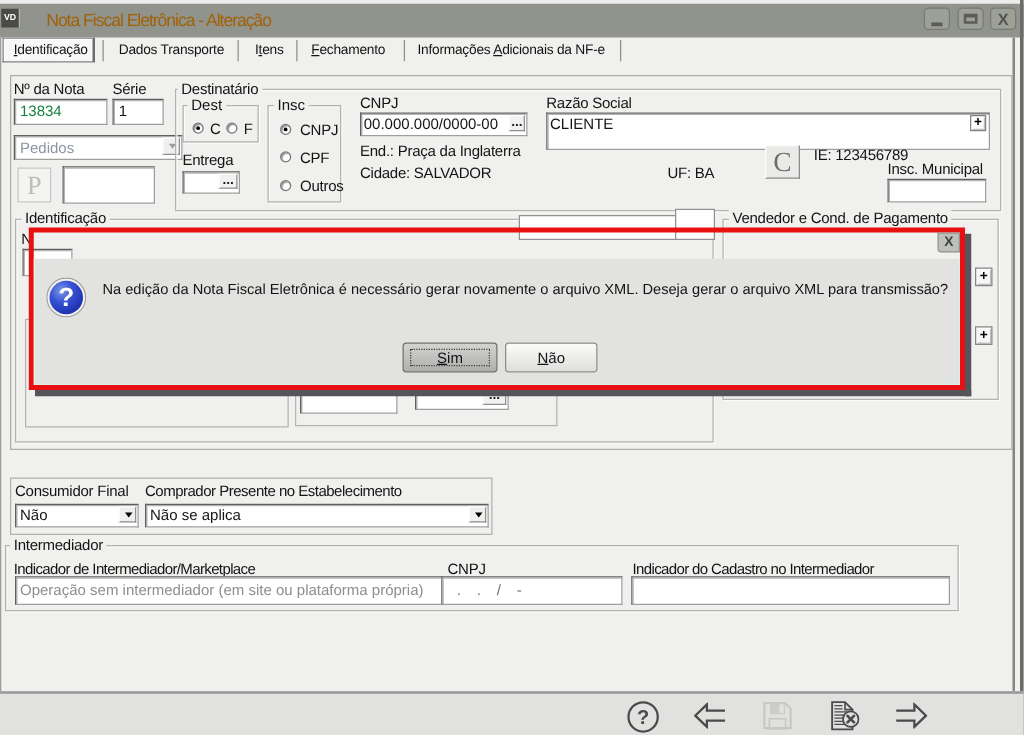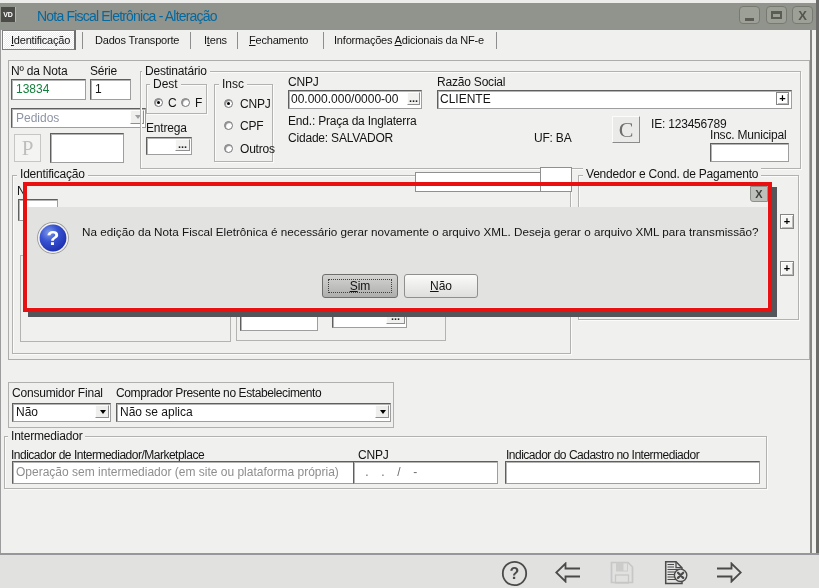--- a/index.html
+++ b/index.html
@@ -31,21 +31,21 @@
         box-sizing:border-box;box-shadow:inset 1px 1px 0 #ffffff,inset -1px -1px 0 #bdbdbd;
         text-align:center;font-weight:bold;font-size:11px;line-height:13px;color:#000}
   u{text-decoration:underline}
 </style></head>
 <body>
 
 <div class="a" style="left:0;top:0;width:819px;height:3px;background:#ececea"></div>
 <div class="a" style="left:0;top:3px;width:819px;height:27px;background:#91938d"></div>
 <div class="a" style="left:1px;top:7px;width:14px;height:15px;background:#4a4b47;border-right:1px solid #b5b6b2;
      color:#fff;font-size:7px;font-weight:bold;text-align:center;line-height:15px">VD</div>
-<div class="a" style="left:37px;top:8px;font-size:14px;color:#0369a1;line-height:16px;letter-spacing:-0.8px">Nota Fiscal Eletrônica - Alteração</div>
+<div class="a" style="left:37px;top:8px;font-size:14px;color:#a16207;line-height:16px;letter-spacing:-0.8px">Nota Fiscal Eletrônica - Alteração</div>
 
 <div class="a wb" style="left:739px;top:6px">
     <div class="g min"></div>
   </div>
 <div class="a wb" style="left:766px;top:6px">
     <div class="g max"></div>
   </div>
 <div class="a wb" style="left:792px;top:6px;font-weight:bold;color:#54564e;font-size:13px;
      text-align:center;line-height:17px">X</div>
 <style>
@@ -116,21 +116,21 @@
 <div class="tb" style="left:146px;top:137px;width:46px;height:18px">
   <span class="dots" style="right:1px;top:1px;width:15px;height:12px">...</span>
 </div>
 
 <div class="lb" style="left:288px;top:76px">CNPJ</div>
 <div class="tb" style="left:288px;top:90px;width:134px;height:19px">
   <span class="tbtxt" style="left:2px;top:1px">00.000.000/0000-00</span>
   <span class="dots" style="right:1px;top:1px;width:13px;height:13px;line-height:10px">...</span>
 </div>
 <div class="lb" style="left:437px;top:76px">Razão Social</div>
-<div class="tb" style="left:437px;top:90px;width:355px;height:19px">
+<div class="tb" style="left:437px;top:90px;width:355px;height:30px">
   <span class="tbtxt" style="left:2px;top:1px">CLIENTE</span>
   <span class="plus" style="right:2px;top:1px;width:13px;height:13px;line-height:11px;background:#fff">+</span>
 </div>
 <div class="lb" style="left:288px;top:115px">End.: Praça da Inglaterra</div>
 <div class="lb" style="left:288px;top:132px">Cidade: SALVADOR</div>
 <div class="lb" style="left:534px;top:132px">UF: BA</div>
 <div class="a" style="left:612px;top:116px;width:28px;height:27px;background:#eaeae9;border:1px solid;
      border-color:#fcfcfb #8b8b8b #8b8b8b #fcfcfb;box-sizing:border-box;text-align:center;
      font-family:'Liberation Serif',serif;font-size:22px;line-height:25px;color:#6e6e6e">C</div>
 <div class="lb" style="left:651px;top:118px">IE: 123456789</div>

